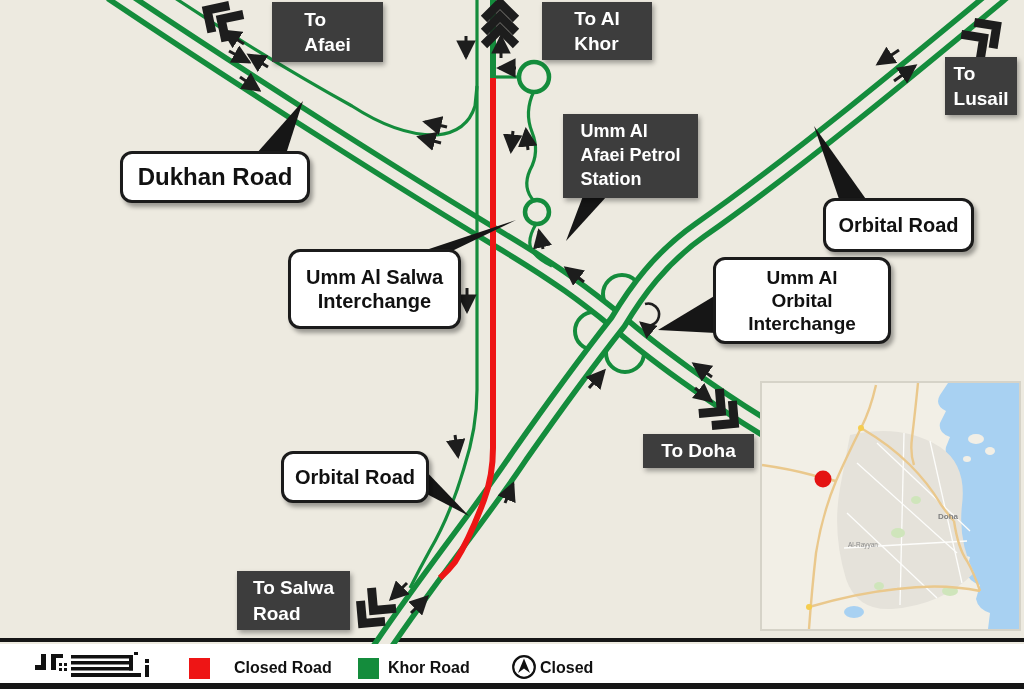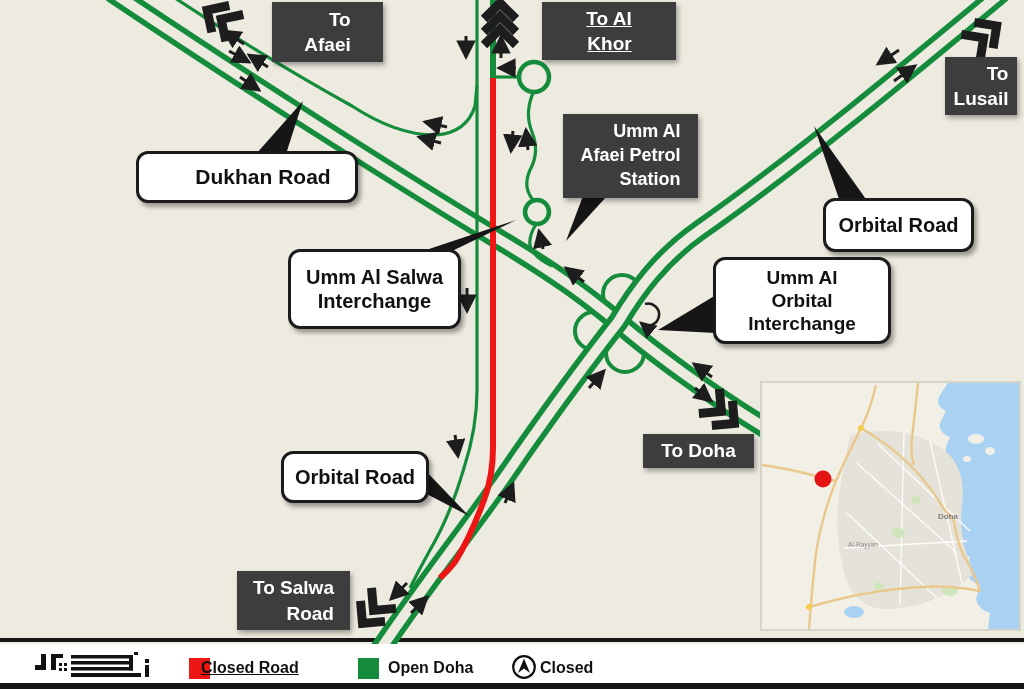--- a/index.html
+++ b/index.html
@@ -1,40 +1,40 @@
 <!DOCTYPE html>
 <html><head>
 <meta charset="utf-8">
 <style>
   html,body{margin:0;padding:0;background:#888;}
   .stage{position:relative;width:1024px;height:689px;overflow:hidden;background:#edeae0;
          font-family:"Liberation Sans",sans-serif;}
   .stage svg.mapsvg{position:absolute;left:0;top:0;}
   
   .dest{position:absolute;background:#3d3d3d;color:#fff;font-weight:bold;font-size:19px;
-        line-height:1.32;text-align:right;display:grid;place-content:center;
+        line-height:1.32;text-align:left;display:grid;place-content:center;
         box-shadow:2px 3px 5px rgba(0,0,0,.35);}
   .dest span{display:block;}
   
   .rlabel{position:absolute;background:#fff;border:3px solid #1b1b1b;border-radius:12px;
           color:#111;font-weight:bold;font-size:20px;line-height:1.22;text-align:center;
           display:grid;place-content:center;box-shadow:3px 4px 4px rgba(0,0,0,.35);}
   .rlabel span{display:block;}
   .area-label{position:absolute;left:24px;top:327px;font-size:30px;font-weight:bold;
               color:#979797;letter-spacing:1px;white-space:nowrap;}
   .inset{position:absolute;left:760px;top:381px;width:257px;height:246px;
          border:2px solid #d6d3c8;background:#c2410c;}
   .legendbar{position:absolute;left:0;top:644px;width:1024px;height:45px;background:#fff;
              border-bottom:6px solid #161616;box-sizing:border-box;}
   .legendbar .swatch{position:absolute;top:14px;width:21px;height:21px;}
   .legendbar .ltext{position:absolute;top:13px;font-size:16px;font-weight:bold;color:#111;
                     line-height:21px;white-space:nowrap;}
   .sw-closed{left:189px;background:#ee1515;}
   .sw-open{left:358px;background:#148c3c;}
-  .lt-closed{left:201px;text-decoration:underline;}
+  .lt-closed{left:234px;}
   .lt-open{left:388px;}
   .lt-north{left:540px;}
   .logo{position:absolute;left:33px;top:8px;}
   .northicon{position:absolute;left:511px;top:10px;}
 </style>
 </head>
 <body>
 
 <div class="stage">
 
@@ -132,42 +132,42 @@
       <polygon points="814,126 840,202 868,202"></polygon>
       <polygon points="658,330 716,295 716,333"></polygon>
       <polygon points="469,516 421,466 421,491"></polygon>
     </g>
   </svg>
 
   <div class="dest" style="left:272px;top:2px;width:111px;height:60px;">
     <span>To</span>
     <span>Afaei</span>
   </div>
-  <div class="dest" style="left:542px;top:2px;width:134px;height:58px;text-decoration:underline;">
+  <div class="dest" style="left:542px;top:2px;width:110px;height:58px;">
     <span>To Al</span>
     <span>Khor</span>
   </div>
   <div class="dest" style="left:945px;top:57px;width:72px;height:58px;">
     <span>To</span>
     <span>Lusail</span>
   </div>
   <div class="dest" style="left:563px;top:114px;width:135px;height:84px;font-size:18px;">
     <span>Umm Al</span>
     <span>Afaei Petrol</span>
     <span>Station</span>
   </div>
   <div class="dest" style="left:237px;top:571px;width:113px;height:59px;">
     <span>To Salwa</span>
     <span>Road</span>
   </div>
   <div class="dest" style="left:643px;top:434px;width:111px;height:34px;">
     <span>To Doha</span>
   </div>
 
-  <div class="rlabel" style="left:136px;top:151px;width:184px;height:46px;font-size:21px;padding-left:32px;">
+  <div class="rlabel" style="left:120px;top:151px;width:184px;height:46px;font-size:24px;">
     <span>Dukhan Road</span>
   </div>
   <div class="rlabel" style="left:288px;top:249px;width:167px;height:74px;">
     <span>Umm Al Salwa</span>
     <span>Interchange</span>
   </div>
   <div class="rlabel" style="left:823px;top:198px;width:145px;height:48px;">
     <span>Orbital Road</span>
   </div>
   <div class="rlabel" style="left:713px;top:257px;width:172px;height:81px;font-size:19px;">
@@ -235,21 +235,21 @@
         <rect x="96" y="3" width="4" height="15.5"></rect>
         <rect x="101" y="-1" width="4" height="3" transform="translate(0,1)"></rect>
         <rect x="38" y="21" width="70" height="4"></rect>
         <rect x="112" y="7" width="4" height="4"></rect>
         <rect x="112" y="13" width="4" height="12"></rect>
       </g>
     </svg>
     <div class="swatch sw-closed"></div>
     <div class="ltext lt-closed">Closed Road</div>
     <div class="swatch sw-open"></div>
-    <div class="ltext lt-open">Open Doha</div>
+    <div class="ltext lt-open">Khor Road</div>
     <svg class="northicon" width="26" height="26" viewBox="0 0 26 26">
       <circle cx="13" cy="13" r="10.8" fill="#fff" stroke="#111" stroke-width="2.2"></circle>
       <path d="M13,4.5 L19,19 L13,14.5 L7,19 Z" fill="#111"></path>
     </svg>
     <div class="ltext lt-north">Closed</div>
   </div>
 
 </div>
 
 </body></html>

